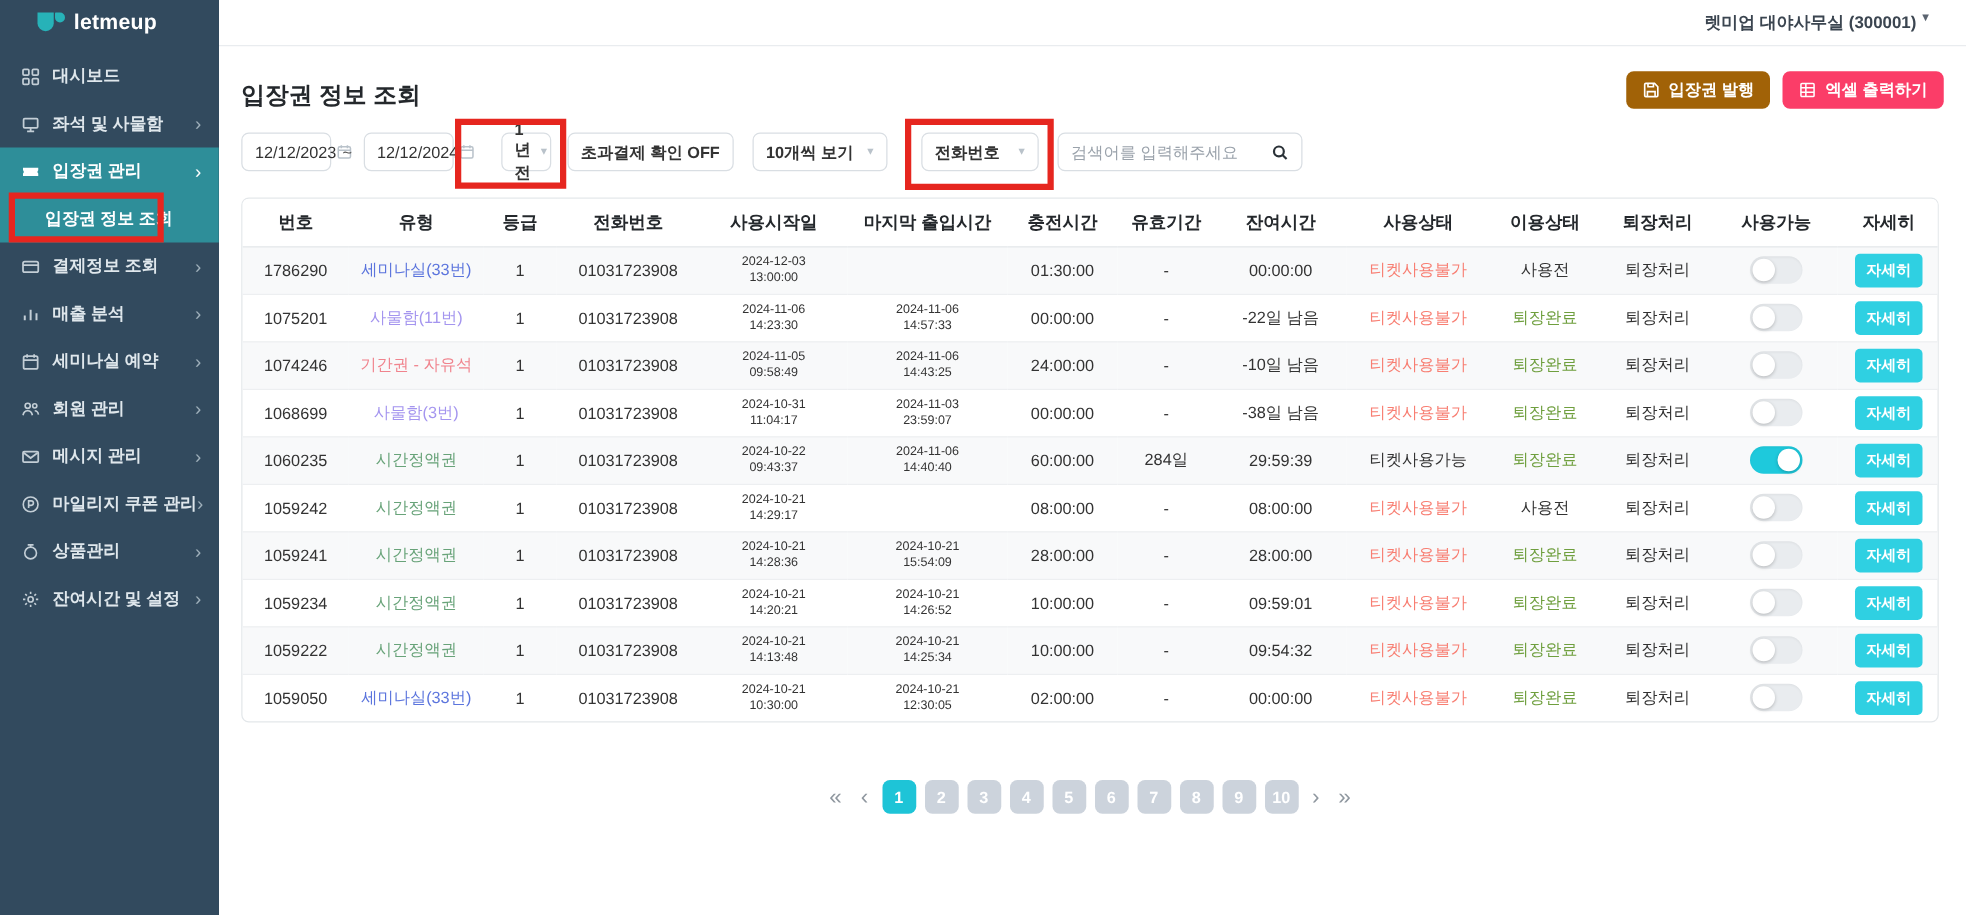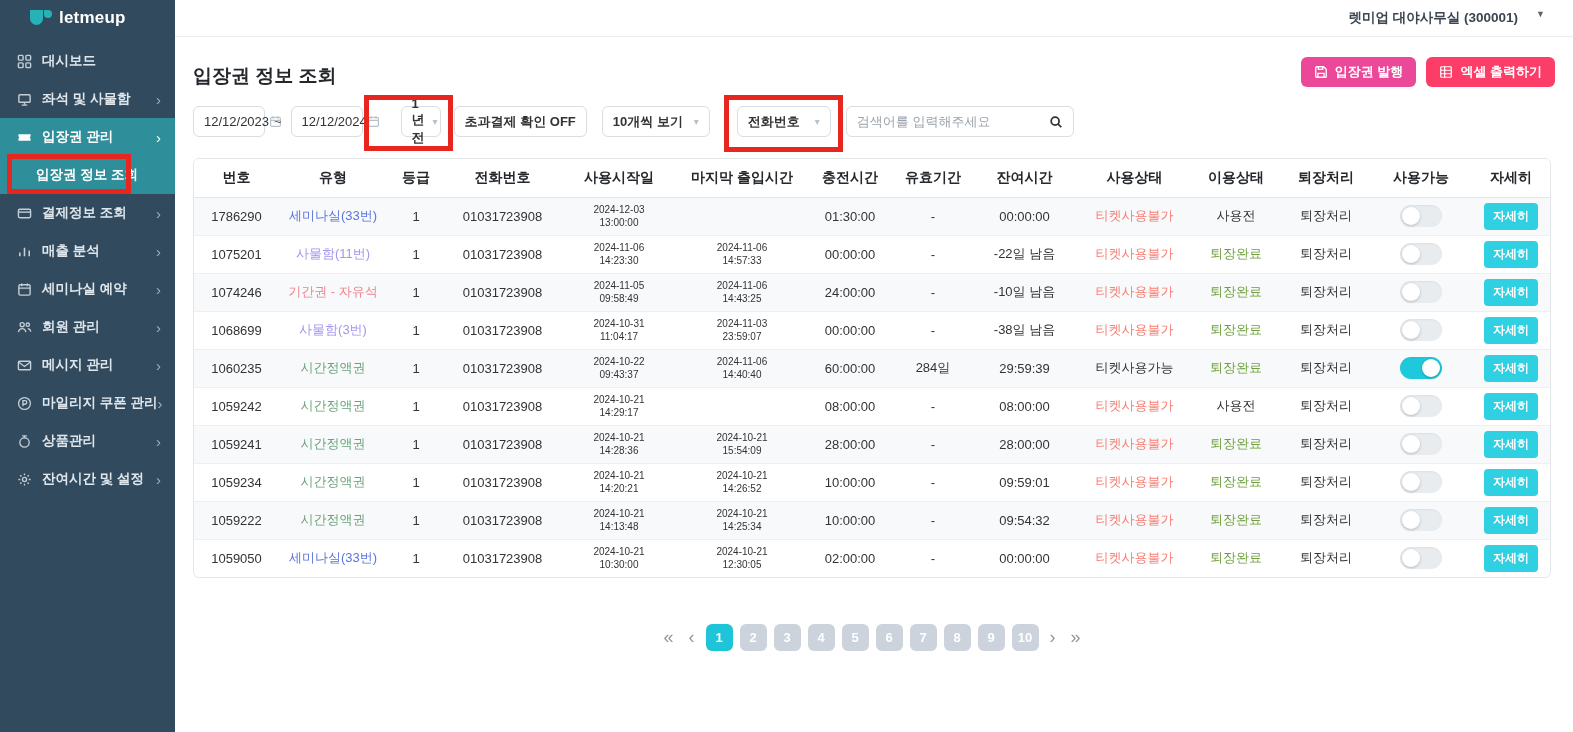--- a/index.html
+++ b/index.html
@@ -25,46 +25,46 @@
 
   
   .anno { position:absolute; border:5px solid #e6261f; pointer-events:none; z-index:9; }
   .anno-sidebar { left:7px; top:-2px; width:124px; height:40px; }
   .anno-wrap { position:relative; }
   .anno-period { left:-13px; top:-11px; right:-12px; bottom:-14px; }
   .anno-phone  { left:-13px; top:-11px; right:-12px; bottom:-15px; }
 
   
   .topbar { position:fixed; left:175px; top:0; width:1398px; height:37px; background:#fff; border-bottom:1px solid #e9ecef; display:flex; align-items:center; justify-content:flex-end; padding-right:28px; z-index:4; }
-  .account { display:flex; align-items:flex-start; gap:18px; font-size:13.5px; font-weight:700; color:#3b4550; cursor:pointer; }
+  .account { display:flex; align-items:flex-start; gap:3px; font-size:13.5px; font-weight:700; color:#3b4550; cursor:pointer; }
   .account .caret { font-size:9px; color:#5b6470; }
 
   
   .main { position:absolute; left:175px; top:37px; width:1398px; height:695px; padding:20px 18px 0 18px; background:#fff; }
   .title-row { display:flex; align-items:flex-start; justify-content:space-between; }
   .page-title { font-size:19px; font-weight:800; color:#24282c; padding-top:6px; }
   .actions { display:flex; gap:10px; }
   .btn { display:inline-flex; align-items:center; gap:7px; height:30px; padding:0 13px; border:none; border-radius:6px; color:#fff; font-size:13px; font-weight:700; cursor:pointer; font-family:inherit; }
-  .btn-issue { background:#ec4899; }
+  .btn-issue { background:#a16207; }
   .btn-excel { background:#fb3d68; }
   .btn svg { width:14px; height:14px; }
 
   
   .filter-row { display:flex; align-items:center; margin-top:17px; font-size:13px; }
   .ctl { height:31px; border:1px solid #d9dee3; border-radius:6px; background:#fff; display:inline-flex; align-items:center; padding:0 10px; color:#333; font-size:13px; cursor:pointer; }
   .date-input { width:72px; justify-content:space-between; font-weight:400;text-align:right; }
   .date-input .cal { color:#b9c2ca; display:inline-flex; }
   .tilde { margin:0 9px; color:#555; }
   .select { justify-content:space-between; gap:8px; }
   .select .sel-caret { color:#b9c2ca; font-size:10px; }
   .ctl-period { width:64px; margin-left:14px; font-weight:700; }
   .ctl-overpay { margin-left:13px; font-weight:700; cursor:pointer; }
   .ctl-pagesize { width:108px; margin-left:15px; font-weight:700; }
   .ctl-phone { width:94px; margin-left:27px; font-weight:700; }
-  .search-box { width:228px; margin-left:15px; justify-content:space-between; cursor:text; }
+  .search-box { width:196px; margin-left:15px; justify-content:space-between; cursor:text; }
   .search-box input { border:none; outline:none; width:150px; font-size:13px; font-family:inherit; color:#333; }
   .search-box input::placeholder { color:#9aa2ab; }
   .search-ic { color:#2b3238; display:inline-flex; }
 
   
   .table-wrap { margin-top:21px; width:1358px; border:1px solid #e3e7ea; border-radius:6px; overflow:hidden; }
   table { width:100%; border-collapse:collapse; table-layout:fixed; font-size:13px; }
   th { height:38px; font-size:14px; font-weight:700; color:#24282c; border-bottom:1px solid #e3e7ea; background:#fff; }
   td { height:38px; text-align:center; color:#333; border-bottom:1px solid #edeff1; padding:2px 2px; }
   tbody tr:nth-child(odd) { background:#f8f9fa; }

